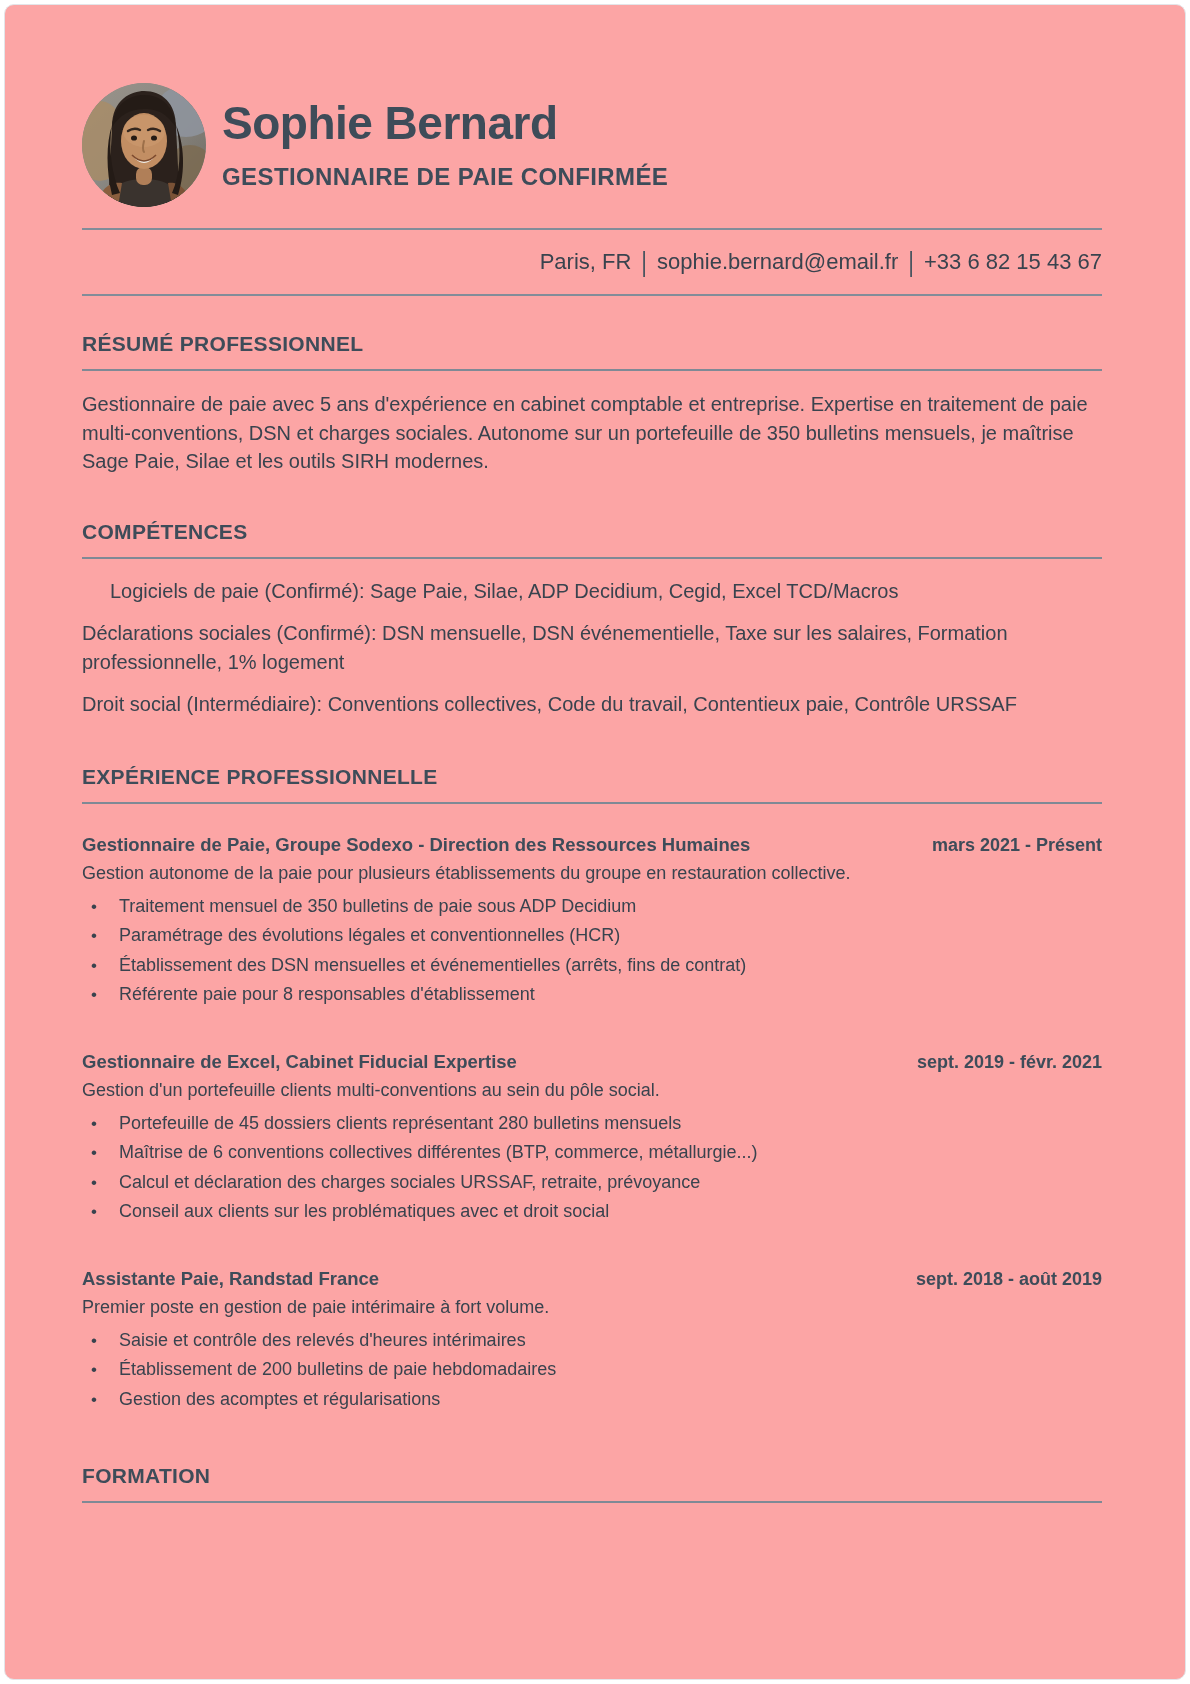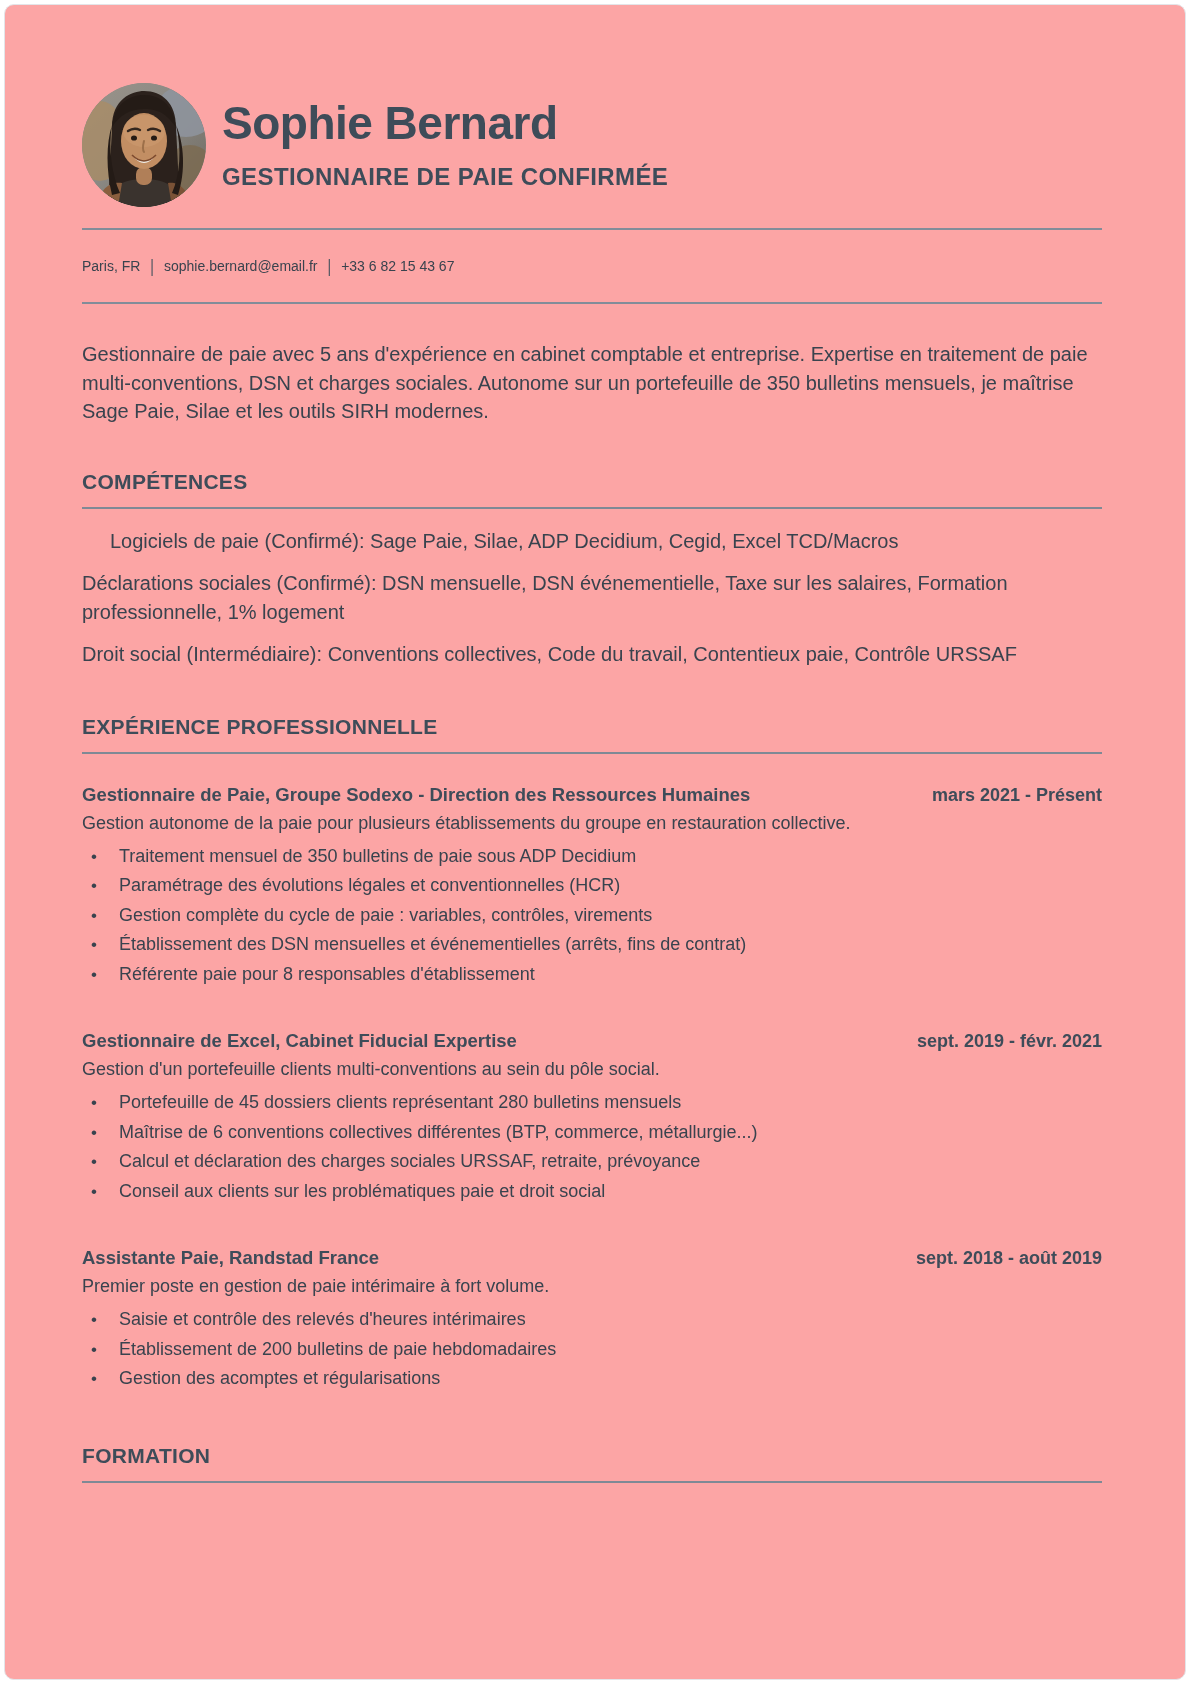--- a/index.html
+++ b/index.html
@@ -32,22 +32,22 @@
     font-size:46px; font-weight:700; color:#3e4c59;
     letter-spacing:-0.5px; line-height:1.05;
   }
   .role-title {
     margin-top:15px; font-size:24px; font-weight:700; color:#3e4c59;
     letter-spacing:0.4px;
   }
   .rule { height:2px; background:#828c99; border:0; }
   .rule-top { margin-top:21px; }
   .contact {
-    text-align:left; font-size:14px; color:#39434e;
-    margin:20px 0; line-height:32px;
+    text-align:right; font-size:22px; color:#39434e;
+    margin:20px 0; line-height:24px;
   }
   .contact .sep {
     display:inline-block; margin:0 10px; color:#4a5560;
     transform:scaleY(1.25); font-weight:400;
   }
 
   
   .section { margin-top:44px; }
   .section.first { margin-top:36px; }
   .section.experience { margin-top:46px; }
@@ -145,20 +145,21 @@
 
     <hr class="rule rule-top">
 
     <div class="contact">
       <span>Paris, FR</span><span class="sep">|</span><span>sophie.bernard@email.fr</span><span class="sep">|</span><span>+33 6 82 15 43 67</span>
     </div>
 
     <hr class="rule">
 
     <div class="section first">
+      <div class="section-heading">RÉSUMÉ PROFESSIONNEL</div>
       <p class="body-text summary-text">Gestionnaire de paie avec 5 ans d'expérience en cabinet comptable et entreprise. Expertise en traitement de paie multi-conventions, DSN et charges sociales. Autonome sur un portefeuille de 350 bulletins mensuels, je maîtrise Sage Paie, Silae et les outils SIRH modernes.</p>
     </div>
 
     <div class="section">
       <div class="section-heading">COMPÉTENCES</div>
       <p class="body-text skill-item first">Logiciels de paie (Confirmé): Sage Paie, Silae, ADP Decidium, Cegid, Excel TCD/Macros</p>
       <p class="body-text skill-item">Déclarations sociales (Confirmé): DSN mensuelle, DSN événementielle, Taxe sur les salaires, Formation professionnelle, 1% logement</p>
       <p class="body-text skill-item">Droit social (Intermédiaire): Conventions collectives, Code du travail, Contentieux paie, Contrôle URSSAF</p>
     </div>
 
@@ -167,37 +168,36 @@
 
       <div class="job">
         <div class="job-row">
           <span class="job-title">Gestionnaire de Paie, Groupe Sodexo - Direction des Ressources Humaines</span>
           <span class="job-date">mars 2021 - Présent</span>
         </div>
         <div class="job-desc">Gestion autonome de la paie pour plusieurs établissements du groupe en restauration collective.</div>
         <ul class="job-bullets">
           <li>Traitement mensuel de 350 bulletins de paie sous ADP Decidium</li>
           <li>Paramétrage des évolutions légales et conventionnelles (HCR)</li>
-          <li>Gestion complète du cycle de paie : variables, contrôles, virements</li>
           <li>Établissement des DSN mensuelles et événementielles (arrêts, fins de contrat)</li>
           <li>Référente paie pour 8 responsables d'établissement</li>
         </ul>
       </div>
 
       <div class="job">
         <div class="job-row">
           <span class="job-title">Gestionnaire de Excel, Cabinet Fiducial Expertise</span>
           <span class="job-date">sept. 2019 - févr. 2021</span>
         </div>
         <div class="job-desc">Gestion d'un portefeuille clients multi-conventions au sein du pôle social.</div>
         <ul class="job-bullets">
           <li>Portefeuille de 45 dossiers clients représentant 280 bulletins mensuels</li>
           <li>Maîtrise de 6 conventions collectives différentes (BTP, commerce, métallurgie...)</li>
           <li>Calcul et déclaration des charges sociales URSSAF, retraite, prévoyance</li>
-          <li>Conseil aux clients sur les problématiques paie et droit social</li>
+          <li>Conseil aux clients sur les problématiques avec et droit social</li>
         </ul>
       </div>
 
       <div class="job">
         <div class="job-row">
           <span class="job-title">Assistante Paie, Randstad France</span>
           <span class="job-date">sept. 2018 - août 2019</span>
         </div>
         <div class="job-desc">Premier poste en gestion de paie intérimaire à fort volume.</div>
         <ul class="job-bullets">

